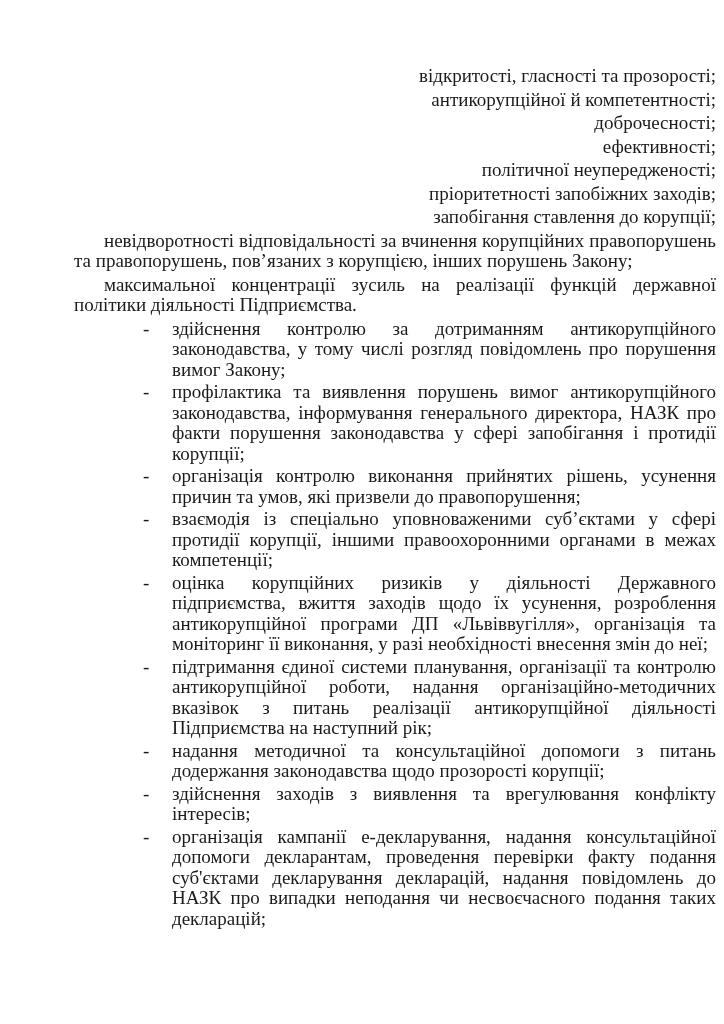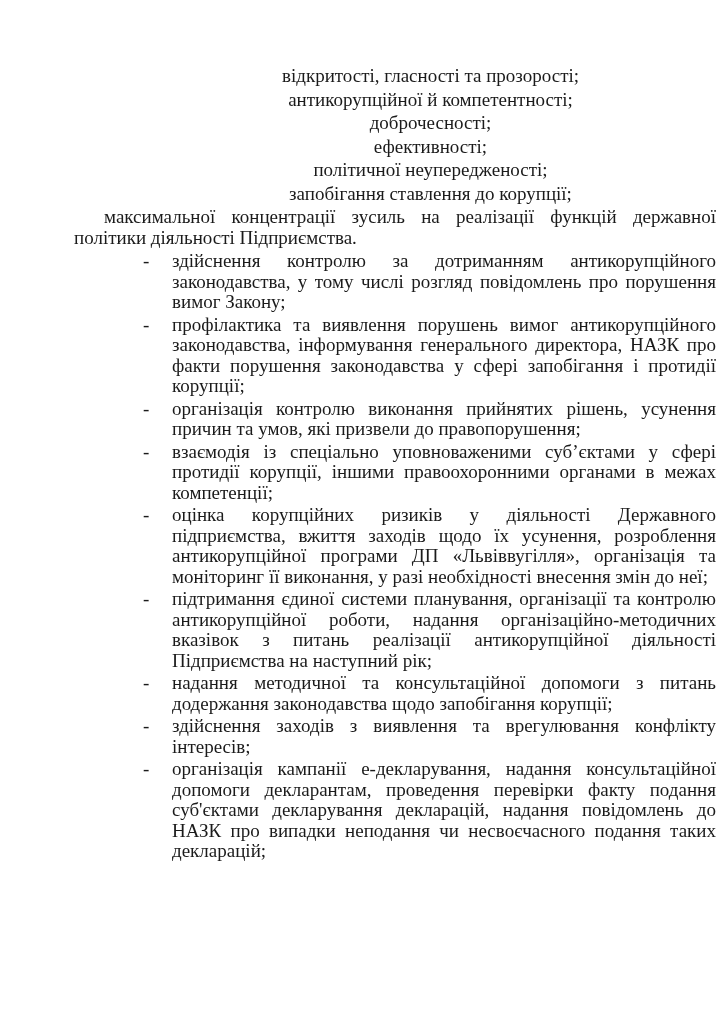--- a/index.html
+++ b/index.html
@@ -16,21 +16,21 @@
     color: #1b1b1b;
     font-family: "Liberation Serif", "DejaVu Serif", serif;
     font-size: 19px;
     line-height: 20.5px;
     padding: 66px 8px 0 74px;
     overflow: hidden;
   }
   .principle {
     padding-left: 71px;
     margin: 0 0 3px 0;
-    text-align: center;
+    text-align: right;
     white-space: nowrap;
   }
   .para {
     text-align: justify;
     text-indent: 30px;
     margin: 3px 0;
   }
   .measure {
     position: relative;
     margin: 2px 0 0 98px;
@@ -45,22 +45,24 @@
 </head>
 <body>
 
 <div class="page">
 
   <div class="principle">відкритості, гласності та прозорості;</div>
   <div class="principle">антикорупційної й компетентності;</div>
   <div class="principle">доброчесності;</div>
   <div class="principle">ефективності;</div>
   <div class="principle">політичної неупередженості;</div>
+  <div class="principle">пріоритетності запобіжних заходів;</div>
   <div class="principle">запобігання ставлення до корупції;</div>
 
+  <div class="para">невідворотності відповідальності за вчинення корупційних правопорушень та правопорушень, пов’язаних з корупцією, інших порушень Закону;</div>
   <div class="para">максимальної концентрації зусиль на реалізації функцій державної політики діяльності Підприємства.</div>
 
 
   <div class="measure">
     <span class="dash">-</span><span>здійснення контролю за дотриманням антикорупційного законодавства, у тому числі розгляд повідомлень про порушення вимог Закону;</span>
   </div>
   <div class="measure">
     <span class="dash">-</span><span>профілактика та виявлення порушень вимог антикорупційного законодавства, інформування генерального директора, НАЗК про факти порушення законодавства у сфері запобігання і протидії корупції;</span>
   </div>
   <div class="measure">
@@ -69,21 +71,21 @@
   <div class="measure">
     <span class="dash">-</span><span>взаємодія із спеціально уповноваженими суб’єктами у сфері протидії корупції, іншими правоохоронними органами в межах компетенції;</span>
   </div>
   <div class="measure">
     <span class="dash">-</span><span>оцінка корупційних ризиків у діяльності Державного підприємства, вжиття заходів щодо їх усунення, розроблення антикорупційної програми ДП «Львіввугілля», організація та моніторинг її виконання, у разі необхідності внесення змін до неї;</span>
   </div>
   <div class="measure">
     <span class="dash">-</span><span>підтримання єдиної системи планування, організації та контролю антикорупційної роботи, надання організаційно-методичних вказівок з питань реалізації антикорупційної діяльності Підприємства на наступний рік;</span>
   </div>
   <div class="measure">
-    <span class="dash">-</span><span>надання методичної та консультаційної допомоги з питань додержання законодавства щодо запобігання корупції;</span>
+    <span class="dash">-</span><span>надання методичної та консультаційної допомоги з питань додержання законодавства щодо прозорості корупції;</span>
   </div>
   <div class="measure">
     <span class="dash">-</span><span>здійснення заходів з виявлення та врегулювання конфлікту інтересів;</span>
   </div>
   <div class="measure">
     <span class="dash">-</span><span>організація кампанії е-декларування, надання консультаційної допомоги декларантам, проведення перевірки факту подання суб'єктами декларування декларацій, надання повідомлень до НАЗК про випадки неподання чи несвоєчасного подання таких декларацій;</span>
   </div>
 
 </div>
 

